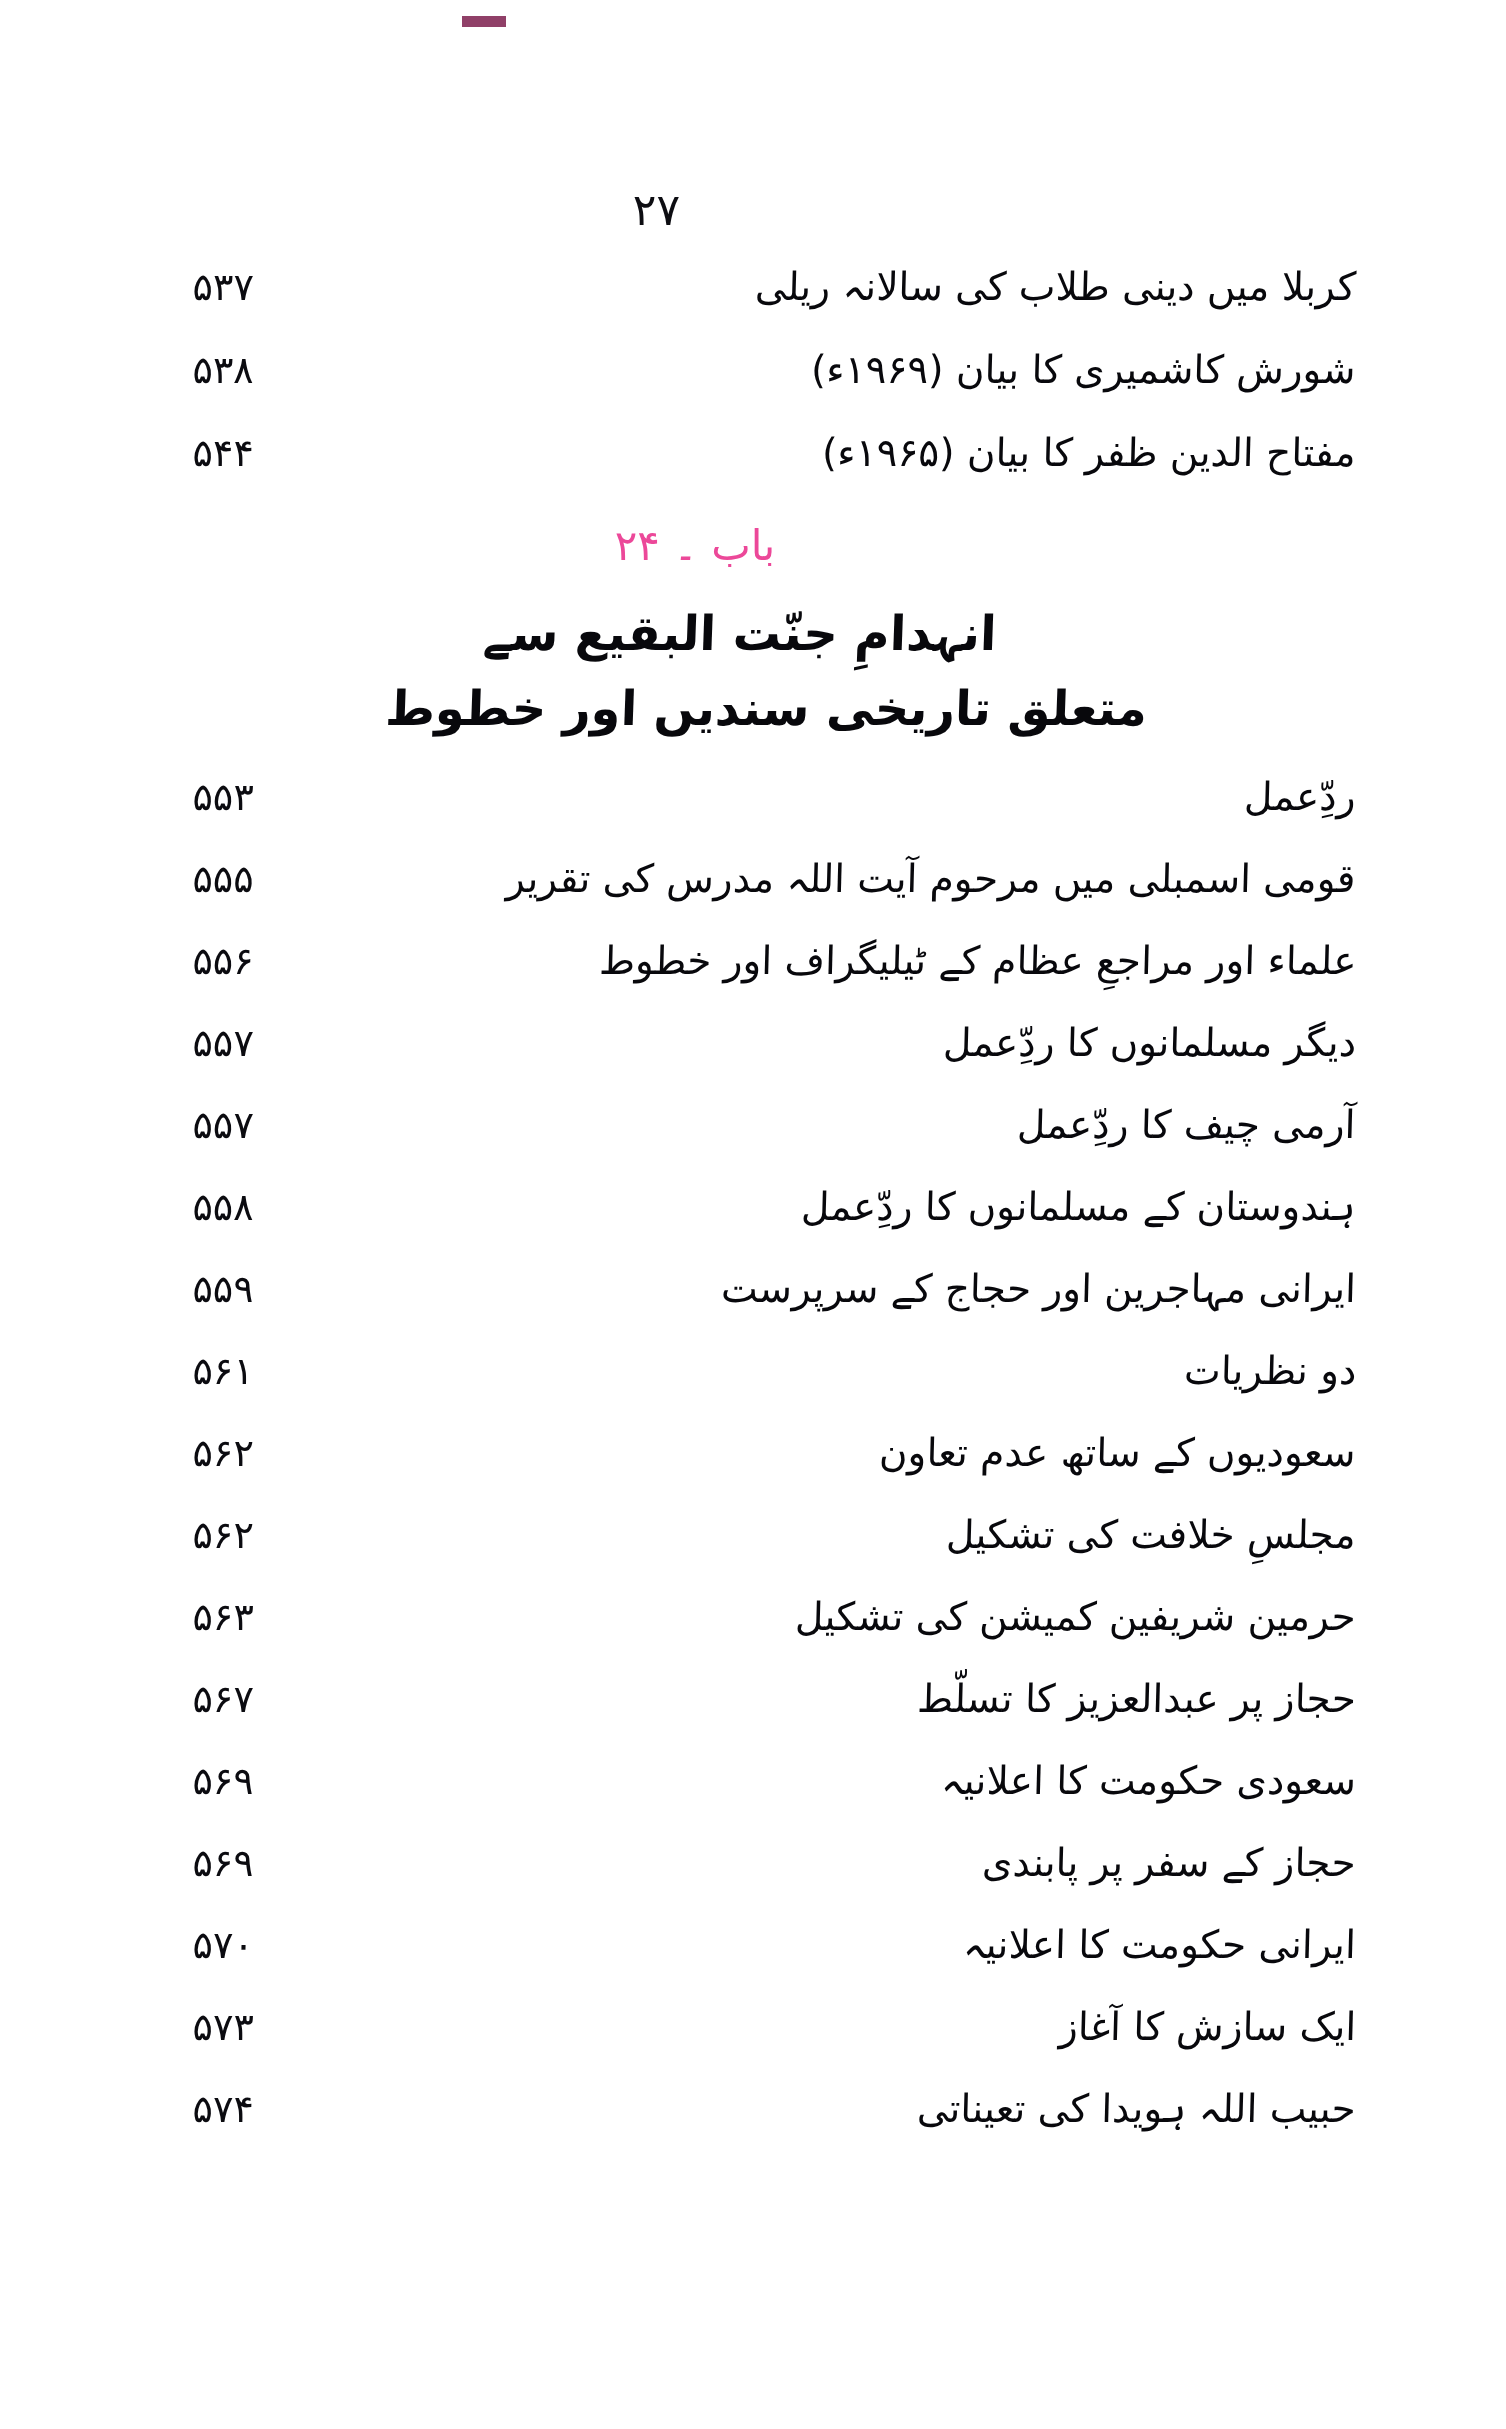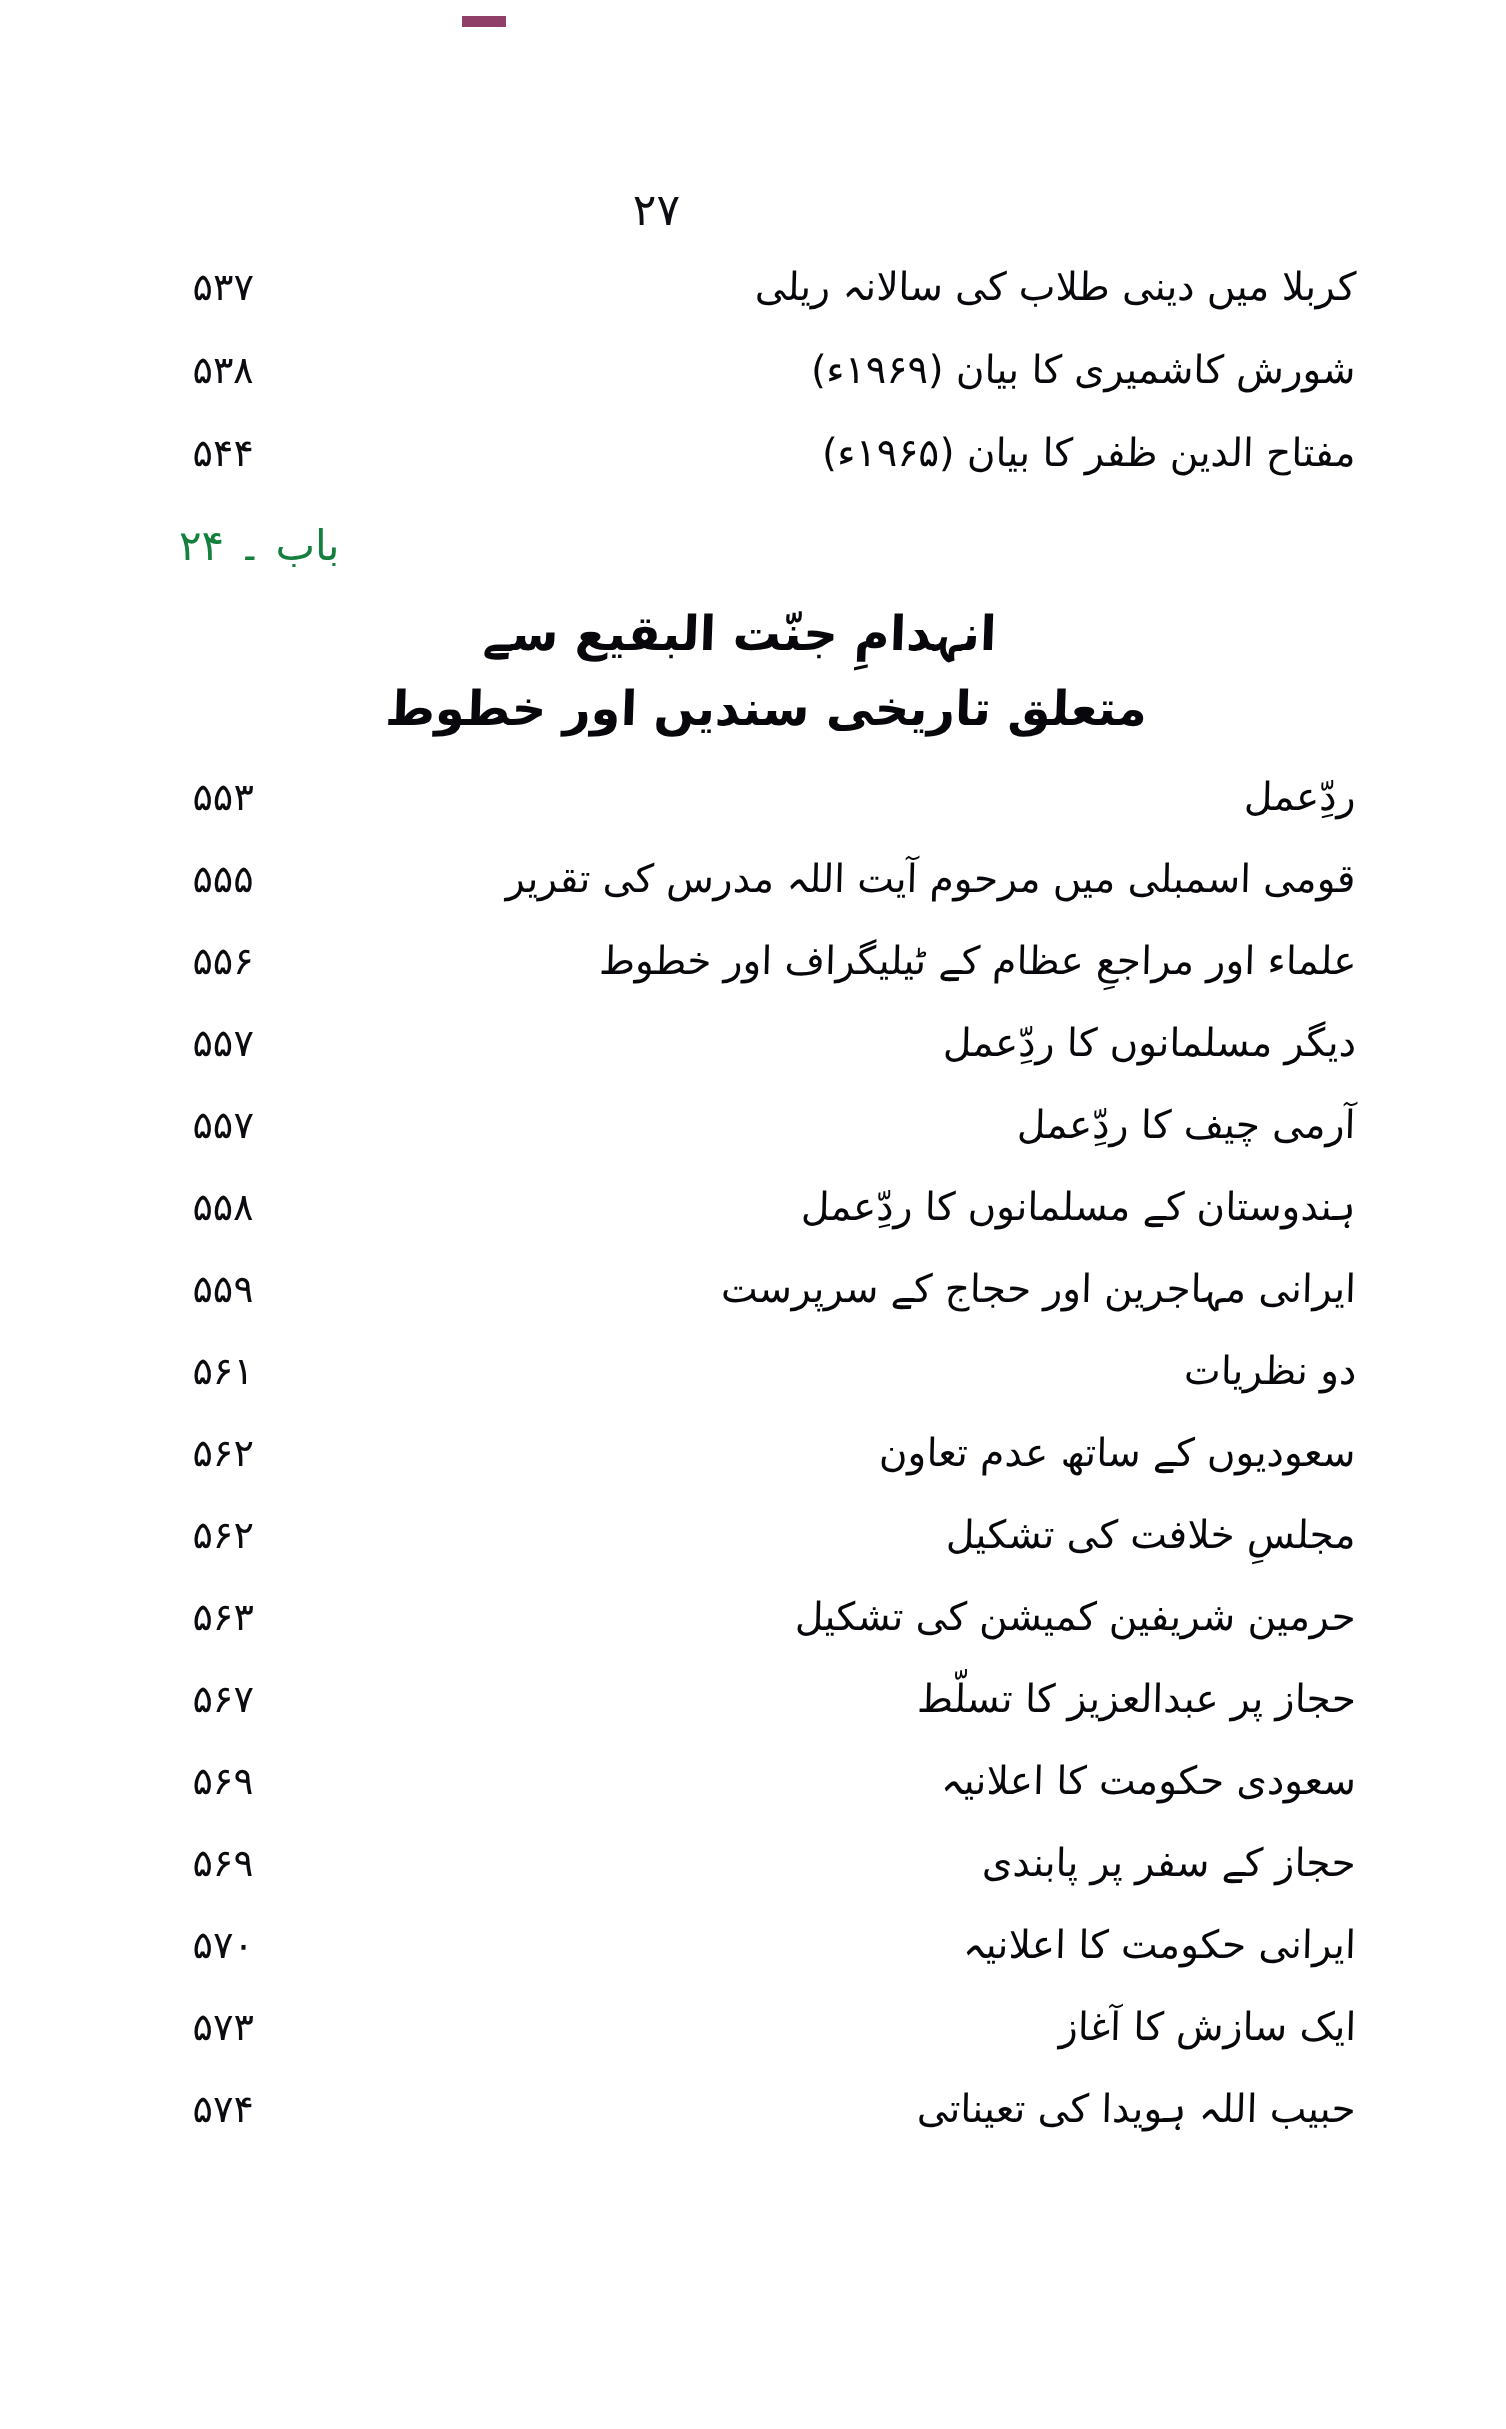--- a/index.html
+++ b/index.html
@@ -102,22 +102,22 @@
   
   .chapter-block {
     text-align: center;
     margin-top: 5.8px;
     padding-right: 0;
   }
 
   .chapter-number {
     font-size: 42px;
     line-height: 1.15;
-    color: #15803d;
-    text-align: left;
+    color: #ec4899;
+    text-align: center;
     padding-right: 145px;
     white-space: nowrap;
   }
 
   .chapter-title {
     margin-top: 29px;
     font-size: 48px;
     line-height: 1.45;
     color: #08080c;
     text-align: center;

